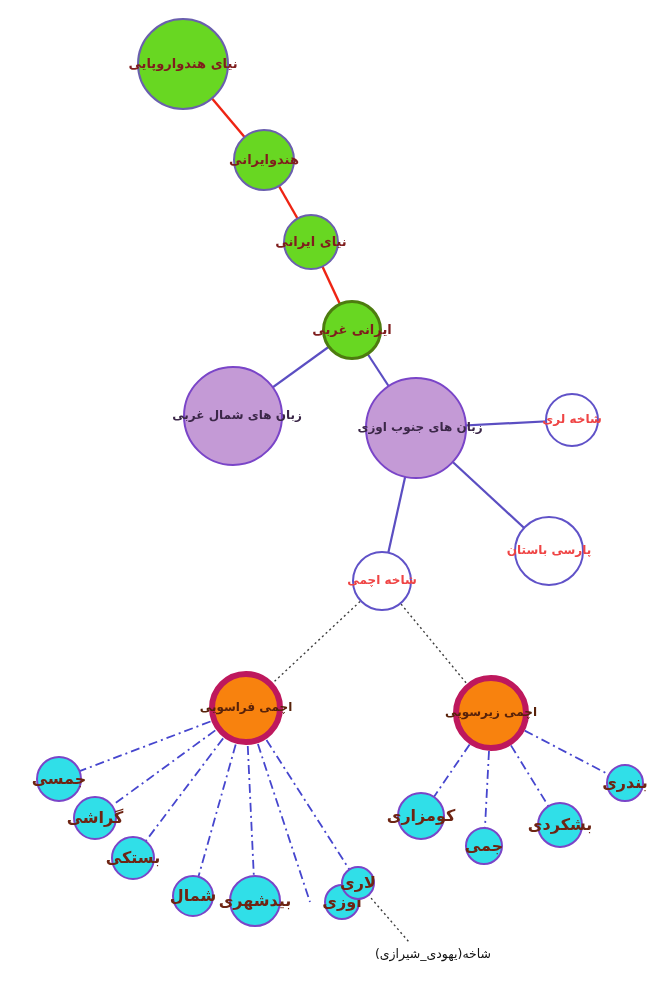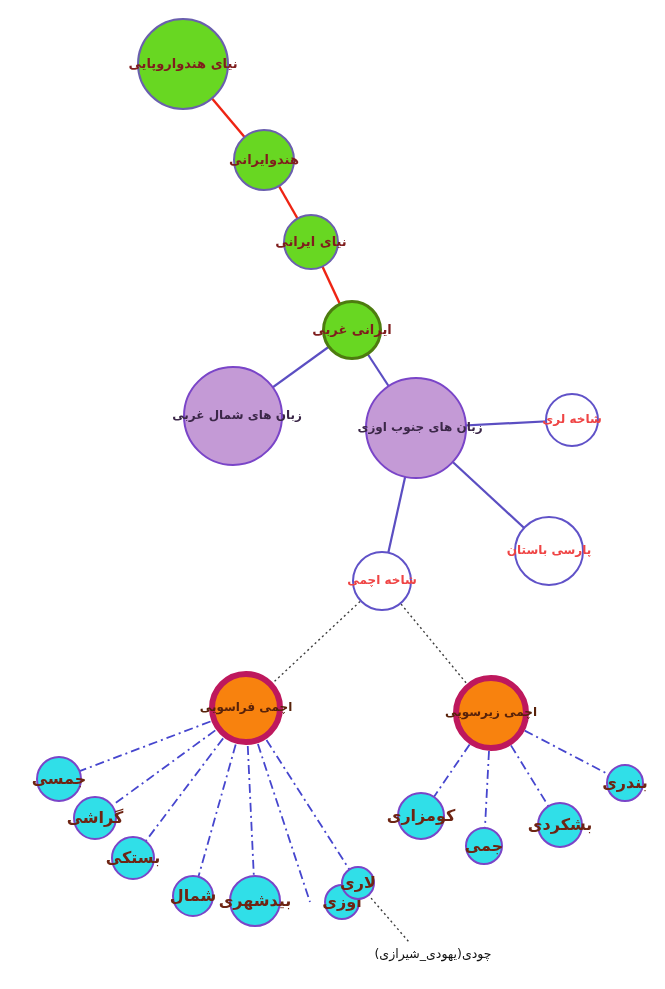--- a/index.html
+++ b/index.html
@@ -147,15 +147,15 @@
   <div class="node cyan" style="left:465px;top:827px;width:38px;height:38px;">
     <span class="label">جمی</span>
   </div>
   <div class="node cyan" style="left:537px;top:802px;width:46px;height:46px;">
     <span class="label">بشکردی</span>
   </div>
   <div class="node cyan" style="left:606px;top:764px;width:38px;height:38px;">
     <span class="label">بندری</span>
   </div>
 
-  <div class="floating-label" style="left:343px;top:946px;width:180px;">چودی(یهودی_شیرازی)</div>
+  <div class="floating-label" style="left:343px;top:946px;width:180px;">شاخه(یهودی_شیرازی)</div>
 
 </div>
 
 </body></html>

